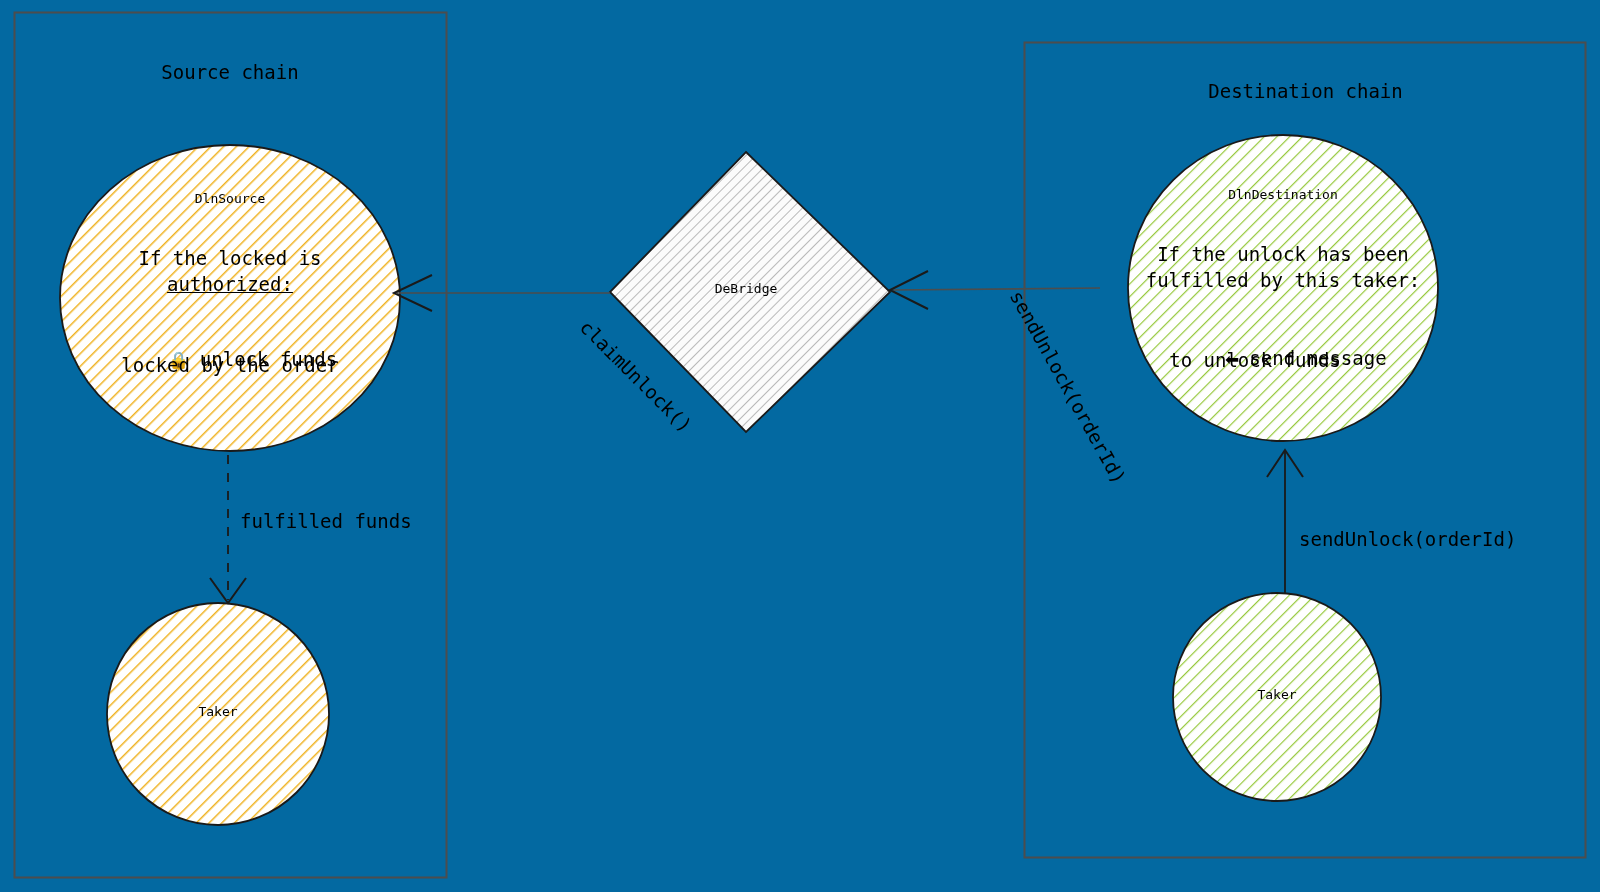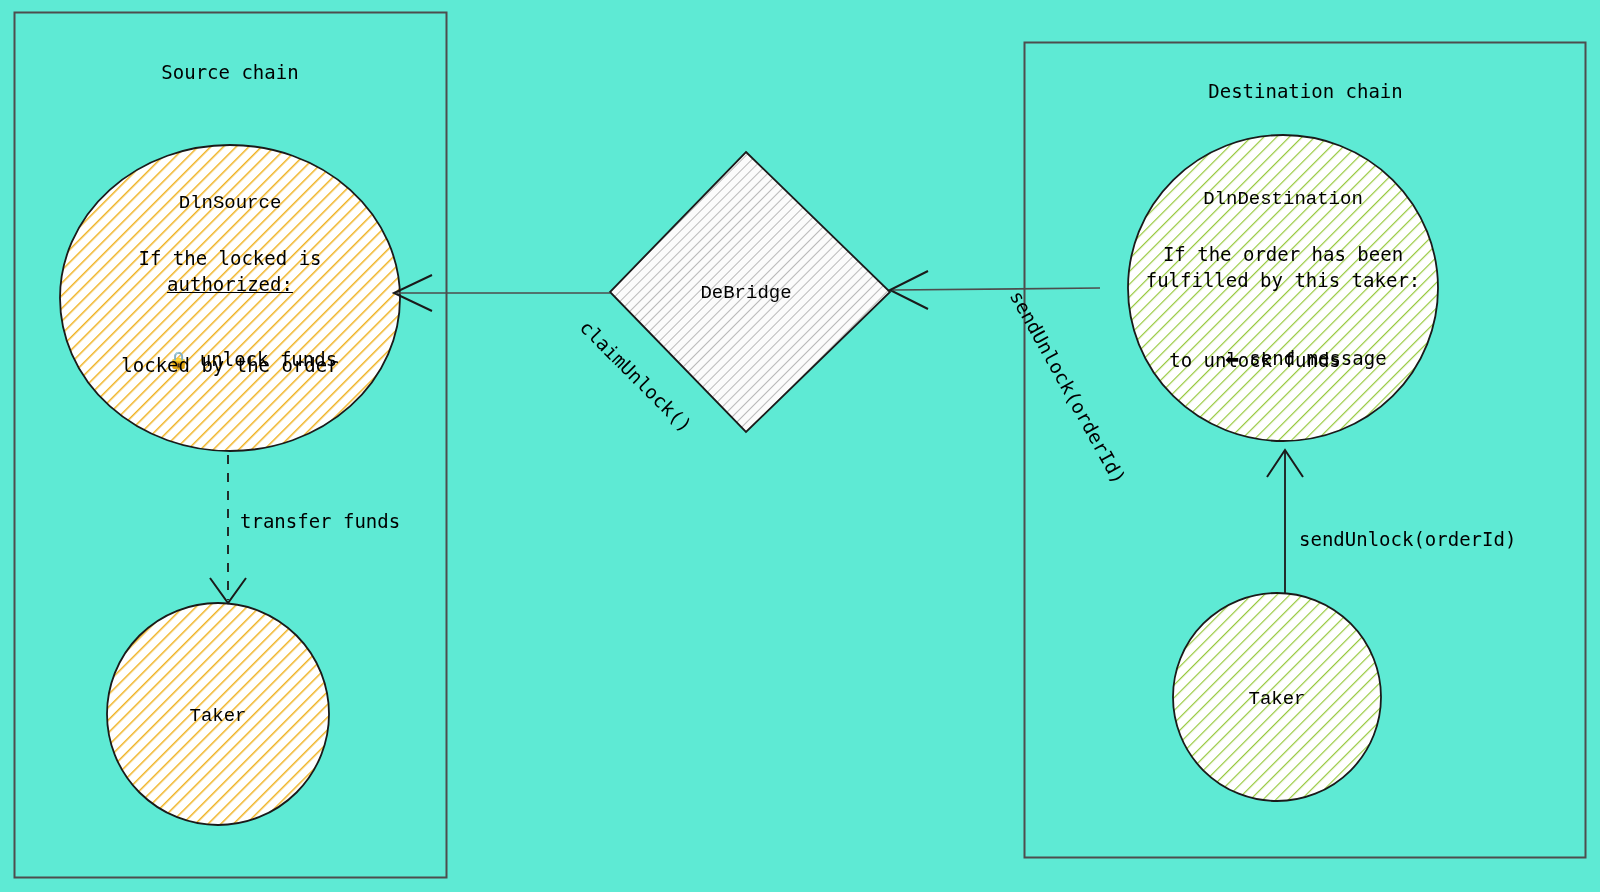--- a/index.html
+++ b/index.html
@@ -4,21 +4,21 @@
 <style>
   html, body {
     margin: 0;
     padding: 0;
     background: #ffffff;
   }
   #canvas {
     position: relative;
     width: 1600px;
     height: 892px;
-    background: #5eead4;
+    background: #0369a1;
     font-family: "DejaVu Sans Mono", "Liberation Mono", monospace;
     overflow: hidden;
   }
   svg.layer {
     position: absolute;
     left: 0;
     top: 0;
     width: 1600px;
     height: 892px;
   }
@@ -28,22 +28,21 @@
     text-align: center;
     white-space: pre;
     line-height: 1.28;
     letter-spacing: 0px;
     pointer-events: none;
   }
   .chain-title {
     font-size: 19px;
   }
   .node-title {
-    font-size: 19px;
-    font-family: Liberation Mono, monospace;
+    font-size: 13px;
   }
   .node-body {
     font-size: 19px;
   }
   .edge-label {
     font-size: 19px;
   }
   .rot45 {
     transform: rotate(45deg);
     transform-origin: center center;
@@ -116,30 +115,30 @@
   <div class="txt node-title" style="left:60px; top:191px; width:340px;">DlnSource</div>
   <div class="txt node-body" style="left:60px; top:246px; width:340px;">If the locked is</div>
   <div class="txt node-body" style="left:60px; top:272px; width:340px;text-decoration:underline;">authorized:</div>
   <div class="txt node-body" style="left:60px; top:323px; width:340px;">
     <span class="lock-glyph" style="margin-right: 10px;">🔒</span><span>unlock funds</span>
   </div>
   <div class="txt node-body" style="left:60px; top:353px; width:340px;">locked by the order</div>
 
   <div class="txt node-title" style="left:107px; top:704px; width:222px;">Taker</div>
 
-  <div class="txt edge-label" style="left:240px; top:509px; width:200px; text-align:left;">transfer funds</div>
+  <div class="txt edge-label" style="left:240px; top:509px; width:200px; text-align:left;">fulfilled funds</div>
 
   <div class="txt node-title" style="left:620px; top:281px; width:252px;">DeBridge</div>
 
   <div class="txt edge-label rot45" style="left:536px; top:364px; width:200px; text-align:center;">claimUnlock()</div>
 
   <div class="txt edge-label rot62" style="left:942px; top:375px; width:252px; text-align:center;">sendUnlock(orderId)</div>
 
   <div class="txt node-title" style="left:1128px; top:187px; width:310px;">DlnDestination</div>
-  <div class="txt node-body" style="left:1123px; top:242px; width:320px;">If the order has been</div>
+  <div class="txt node-body" style="left:1123px; top:242px; width:320px;">If the unlock has been</div>
   <div class="txt node-body" style="left:1128px; top:322px; width:310px;">
     <span class="arrow-glyph" style="margin-right: 10px;">⬅</span><span>send message</span>
   </div>
   <div class="txt node-body" style="left:1123px; top:268px; width:320px;">fulfilled by this taker:</div>
   <div class="txt node-body" style="left:1100px; top:348px; width:310px;">to unlock funds</div>
 
   <div class="txt node-title" style="left:1166px; top:687px; width:222px;">Taker</div>
 
   <div class="txt edge-label" style="left:1299px; top:527px; width:290px; text-align:left;">sendUnlock(orderId)</div>
 

